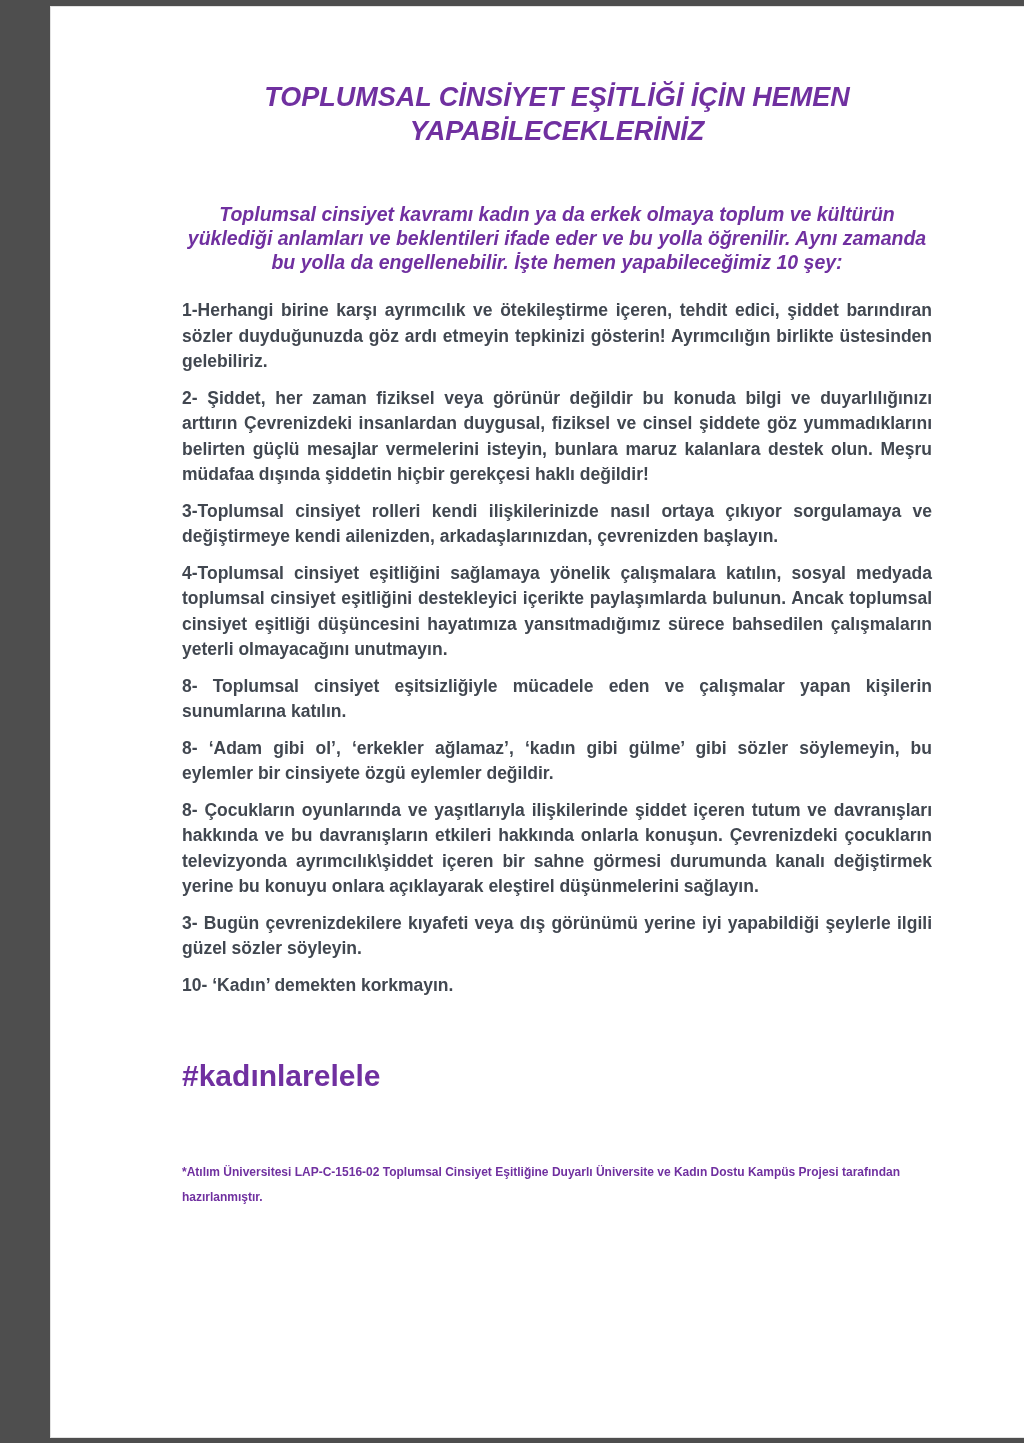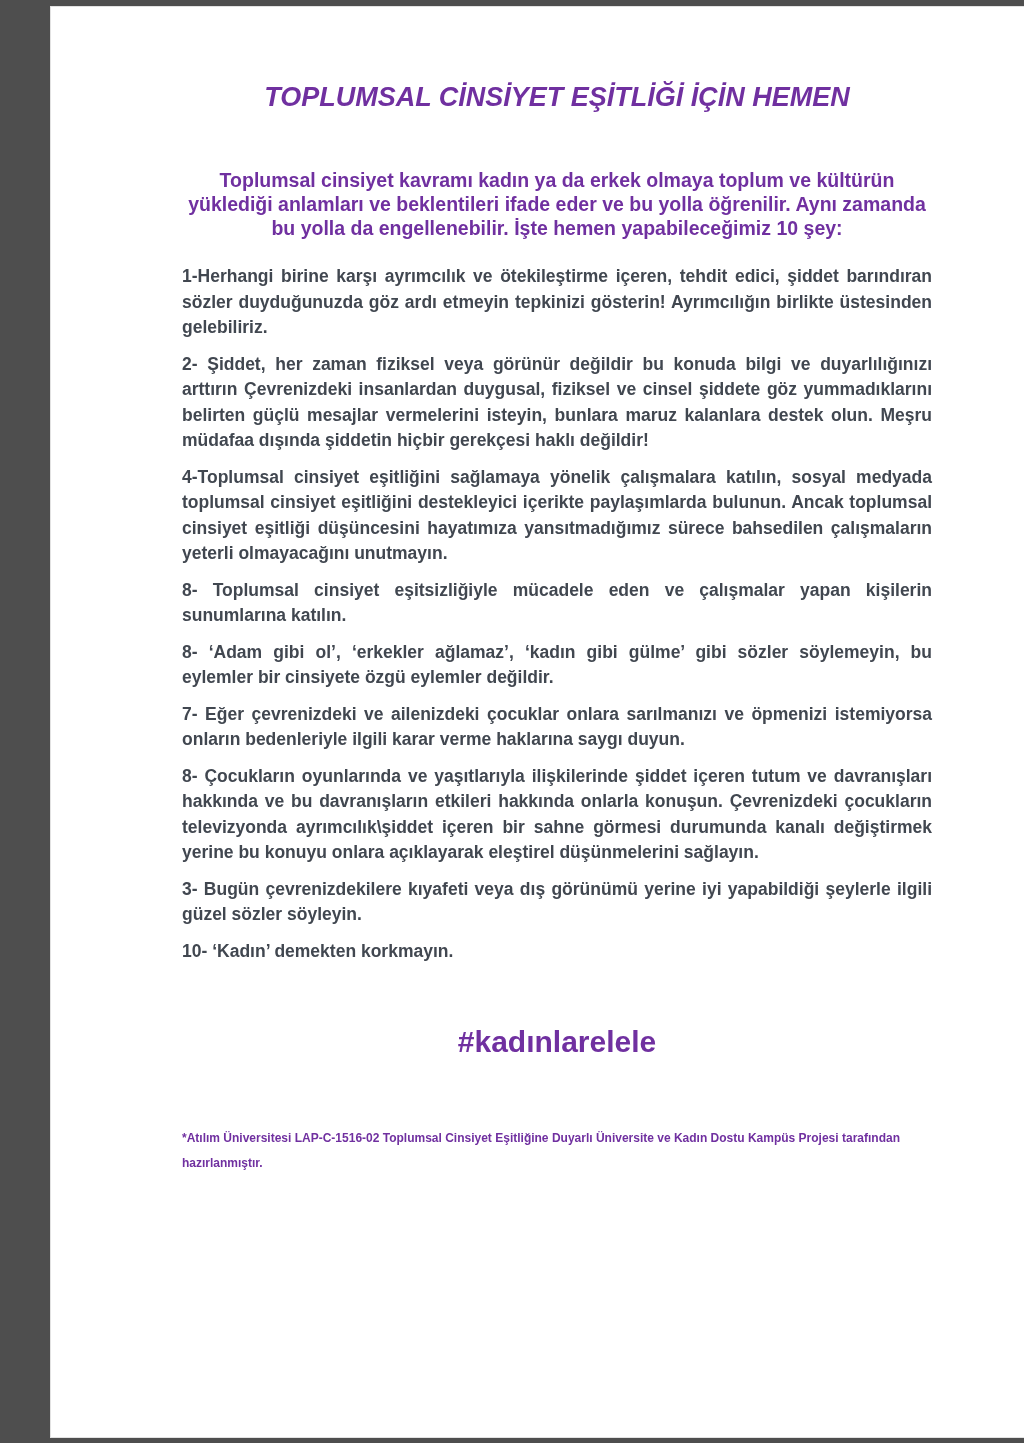--- a/index.html
+++ b/index.html
@@ -38,69 +38,71 @@
     letter-spacing:0px;
   }
   .intro{
     color:var(--accent-purple);
     font-weight:bold;
     font-size:19.5px;
     line-height:24px;
     text-align:center;
     max-width:748px;
     margin:54px auto 0 auto;
+    font-style:italic;
   }
   .action-list{
     margin-top:24px;
     color:var(--body-text);
     font-size:17.5px;
     line-height:25.5px;
   }
   .action-list p{
     margin:0 0 11px 0;
     text-align:justify;
     font-weight:bold;
   }
   .hashtag{
     color:var(--accent-purple);
     font-weight:bold;
     font-size:30px;
     line-height:40px;
-    text-align:center;
+    text-align:left;
   }
   .hashtag-first{margin-top:58px;}
   .hashtag-second{margin-top:18px;}
   .footnote{
     color:var(--accent-purple);
     font-weight:bold;
     font-size:12px;
     line-height:25px;
     margin-top:64px;
     text-align:left;
   }
 </style>
 </head>
 <body>
 
 <div class="page-frame">
   <div class="sheet">
 
     <div class="doc-title">
       <div>TOPLUMSAL CİNSİYET EŞİTLİĞİ İÇİN HEMEN</div>
+      <div>YAPABİLECEKLERİNİZ</div>
     </div>
 
     <div class="intro">Toplumsal cinsiyet kavramı kadın ya da erkek olmaya toplum ve kültürün yüklediği anlamları ve beklentileri ifade eder ve bu yolla öğrenilir. Aynı zamanda bu yolla da engellenebilir. İşte hemen yapabileceğimiz 10 şey:</div>
 
     <div class="action-list">
       <p>1-Herhangi birine karşı ayrımcılık ve ötekileştirme içeren, tehdit edici, şiddet barındıran sözler duyduğunuzda göz ardı etmeyin tepkinizi gösterin! Ayrımcılığın birlikte üstesinden gelebiliriz.</p>
       <p>2- Şiddet, her zaman fiziksel veya görünür değildir bu konuda bilgi ve duyarlılığınızı arttırın Çevrenizdeki insanlardan duygusal, fiziksel ve cinsel şiddete göz yummadıklarını belirten güçlü mesajlar vermelerini isteyin, bunlara maruz kalanlara destek olun. Meşru müdafaa dışında şiddetin hiçbir gerekçesi haklı değildir!</p>
+      <p>3-Toplumsal cinsiyet rolleri kendi ilişkilerinizde nasıl ortaya çıkıyor  sorgulamaya ve değiştirmeye kendi ailenizden, arkadaşlarınızdan, çevrenizden başlayın.</p>
       <p>4-Toplumsal cinsiyet eşitliğini sağlamaya yönelik çalışmalara katılın, sosyal medyada toplumsal cinsiyet eşitliğini destekleyici içerikte paylaşımlarda bulunun. Ancak toplumsal cinsiyet eşitliği düşüncesini hayatımıza yansıtmadığımız sürece bahsedilen çalışmaların yeterli olmayacağını unutmayın.</p>
       <p>8- Toplumsal cinsiyet eşitsizliğiyle mücadele eden ve çalışmalar yapan kişilerin sunumlarına katılın.</p>
       <p>8- ‘Adam gibi ol’, ‘erkekler ağlamaz’, ‘kadın gibi gülme’ gibi sözler söylemeyin, bu eylemler bir cinsiyete özgü eylemler değildir.</p>
-      <p>7- Eğer çevrenizdeki ve ailenizdeki çocuklar onlara sarılmanızı ve öpmenizi istemiyorsa onların bedenleriyle ilgili karar verme haklarına saygı duyun.</p>
       <p>8- Çocukların oyunlarında ve yaşıtlarıyla ilişkilerinde şiddet içeren tutum ve davranışları hakkında ve bu davranışların etkileri hakkında onlarla konuşun. Çevrenizdeki çocukların televizyonda ayrımcılık\şiddet içeren bir sahne görmesi durumunda kanalı değiştirmek yerine bu konuyu onlara açıklayarak eleştirel düşünmelerini sağlayın.</p>
       <p>3- Bugün çevrenizdekilere kıyafeti veya dış görünümü yerine iyi yapabildiği şeylerle ilgili güzel sözler söyleyin.</p>
       <p>10- ‘Kadın’ demekten korkmayın.</p>
     </div>
 
     <div class="hashtag hashtag-first">#kadınlarelele</div>
 
     <div class="footnote">*Atılım Üniversitesi LAP-C-1516-02 Toplumsal Cinsiyet Eşitliğine Duyarlı Üniversite ve Kadın Dostu Kampüs Projesi tarafından hazırlanmıştır.</div>
 
   </div>

